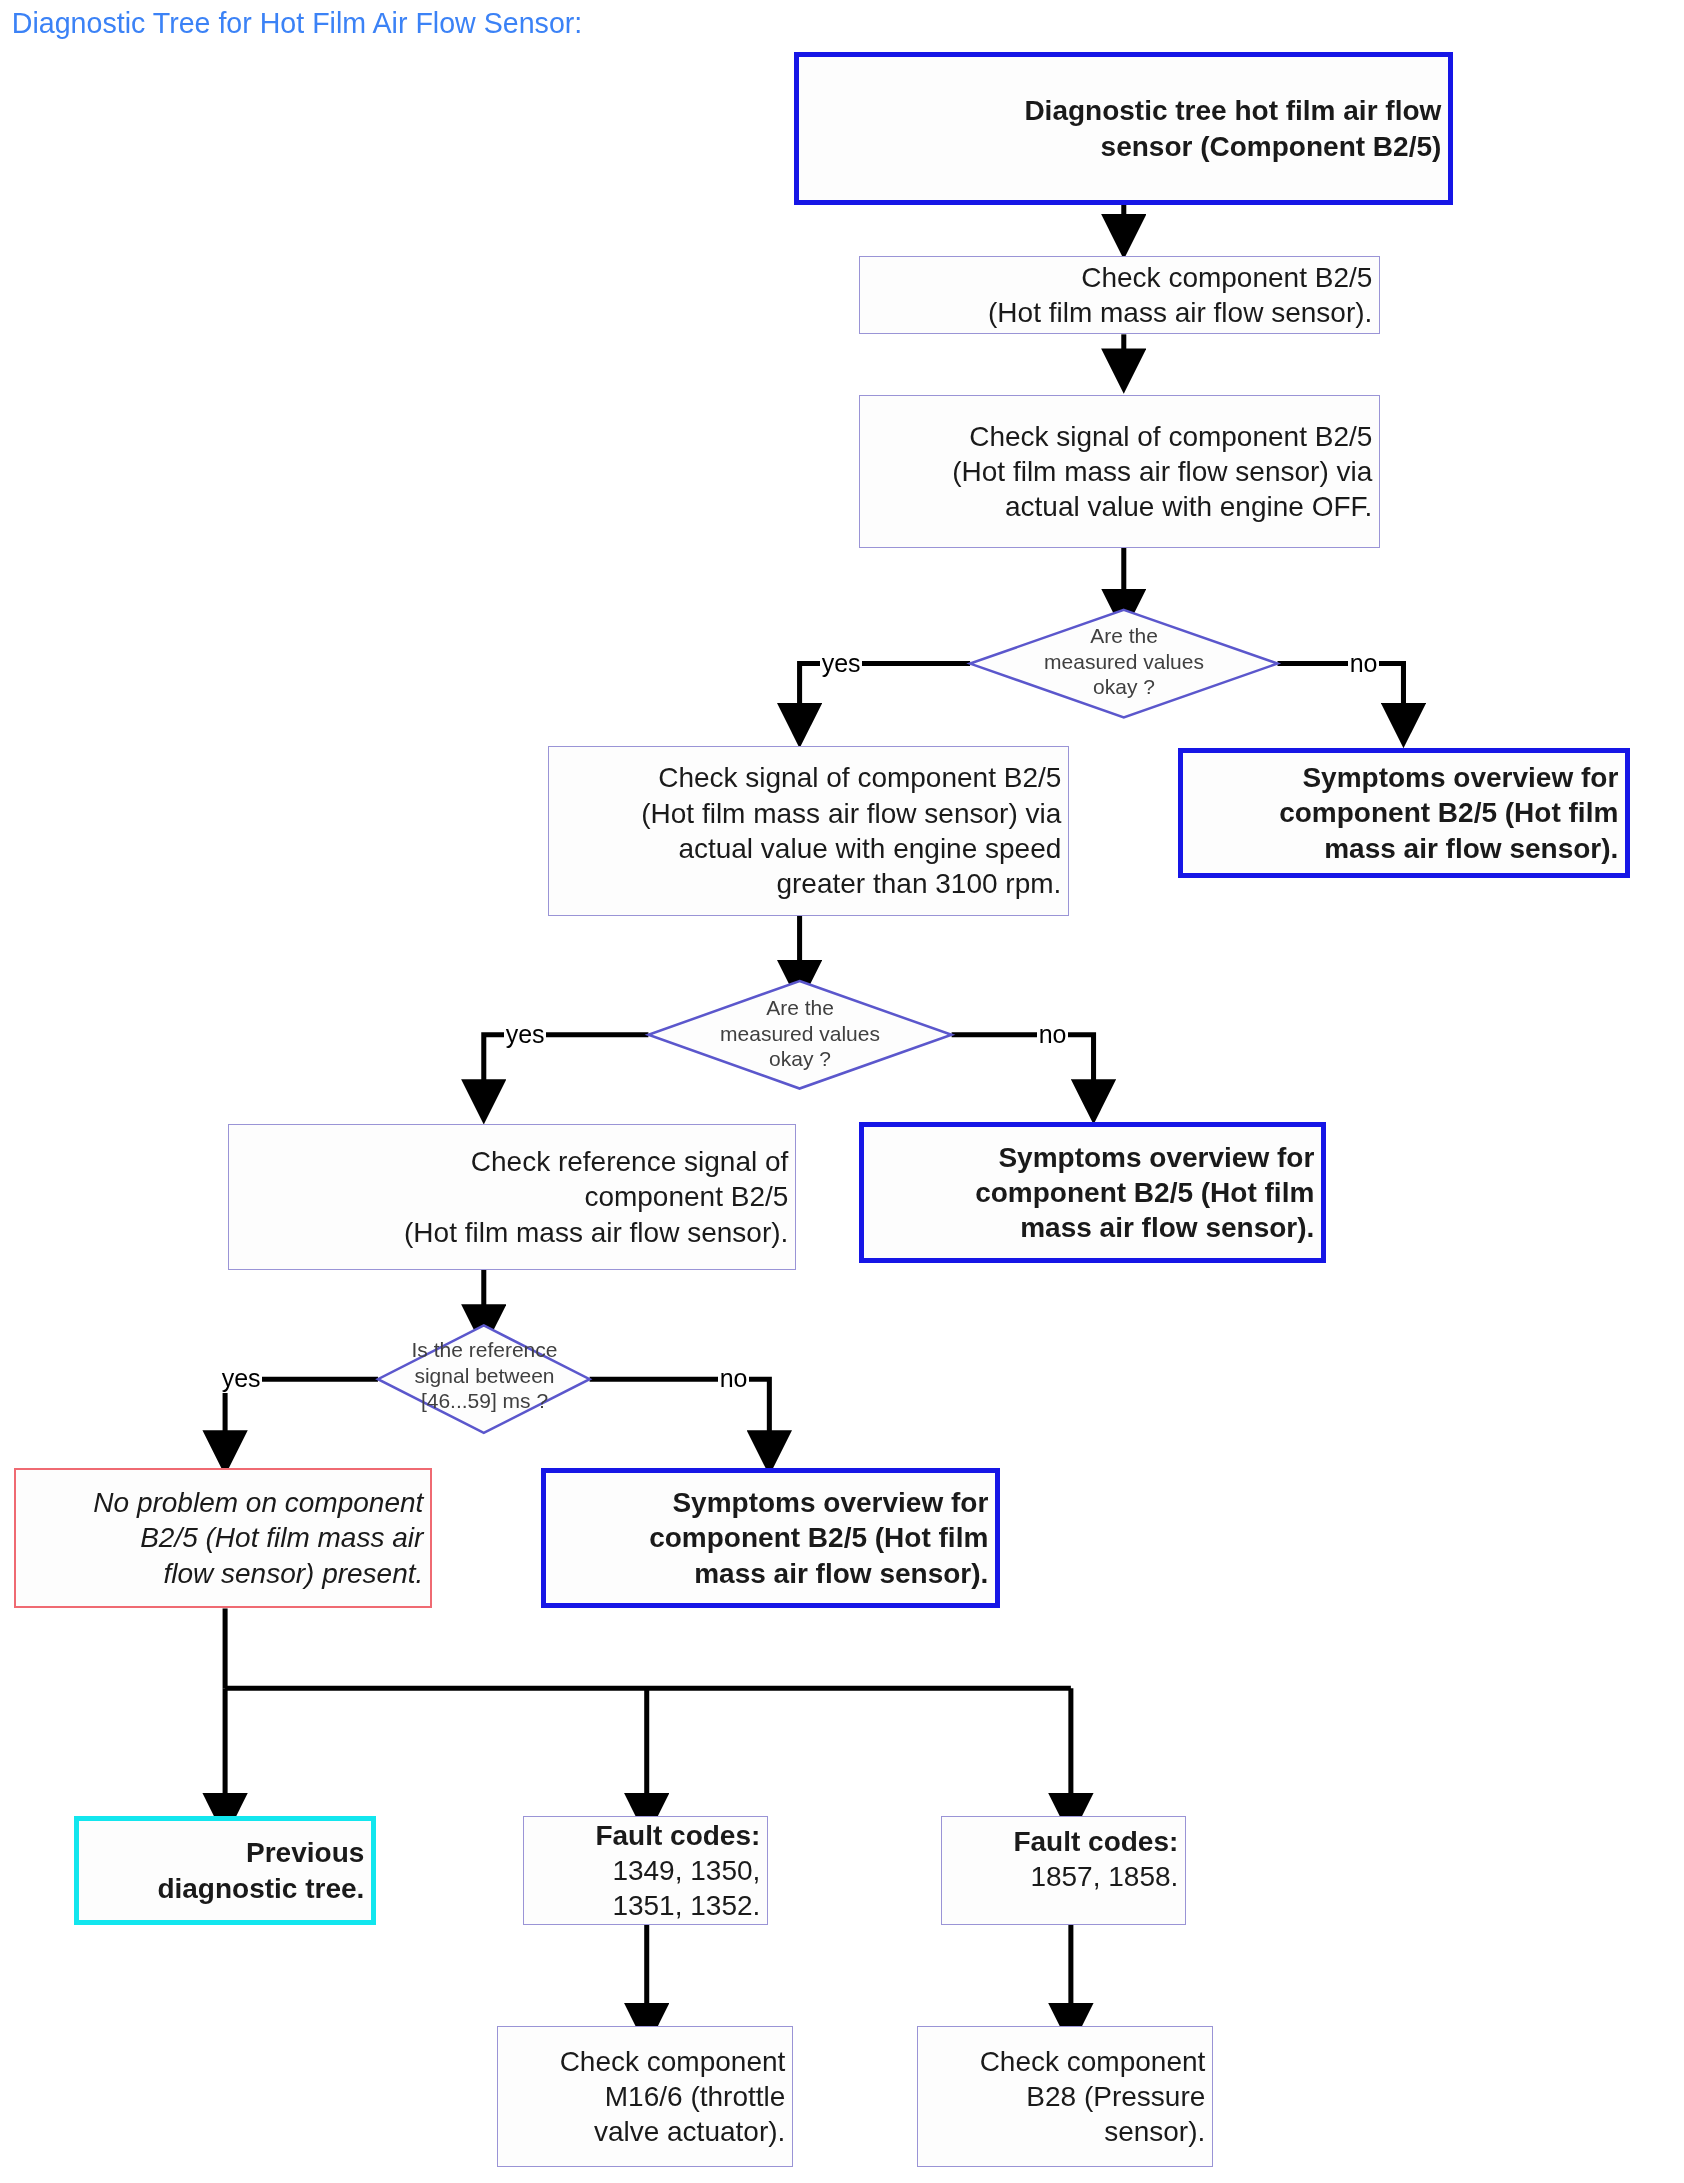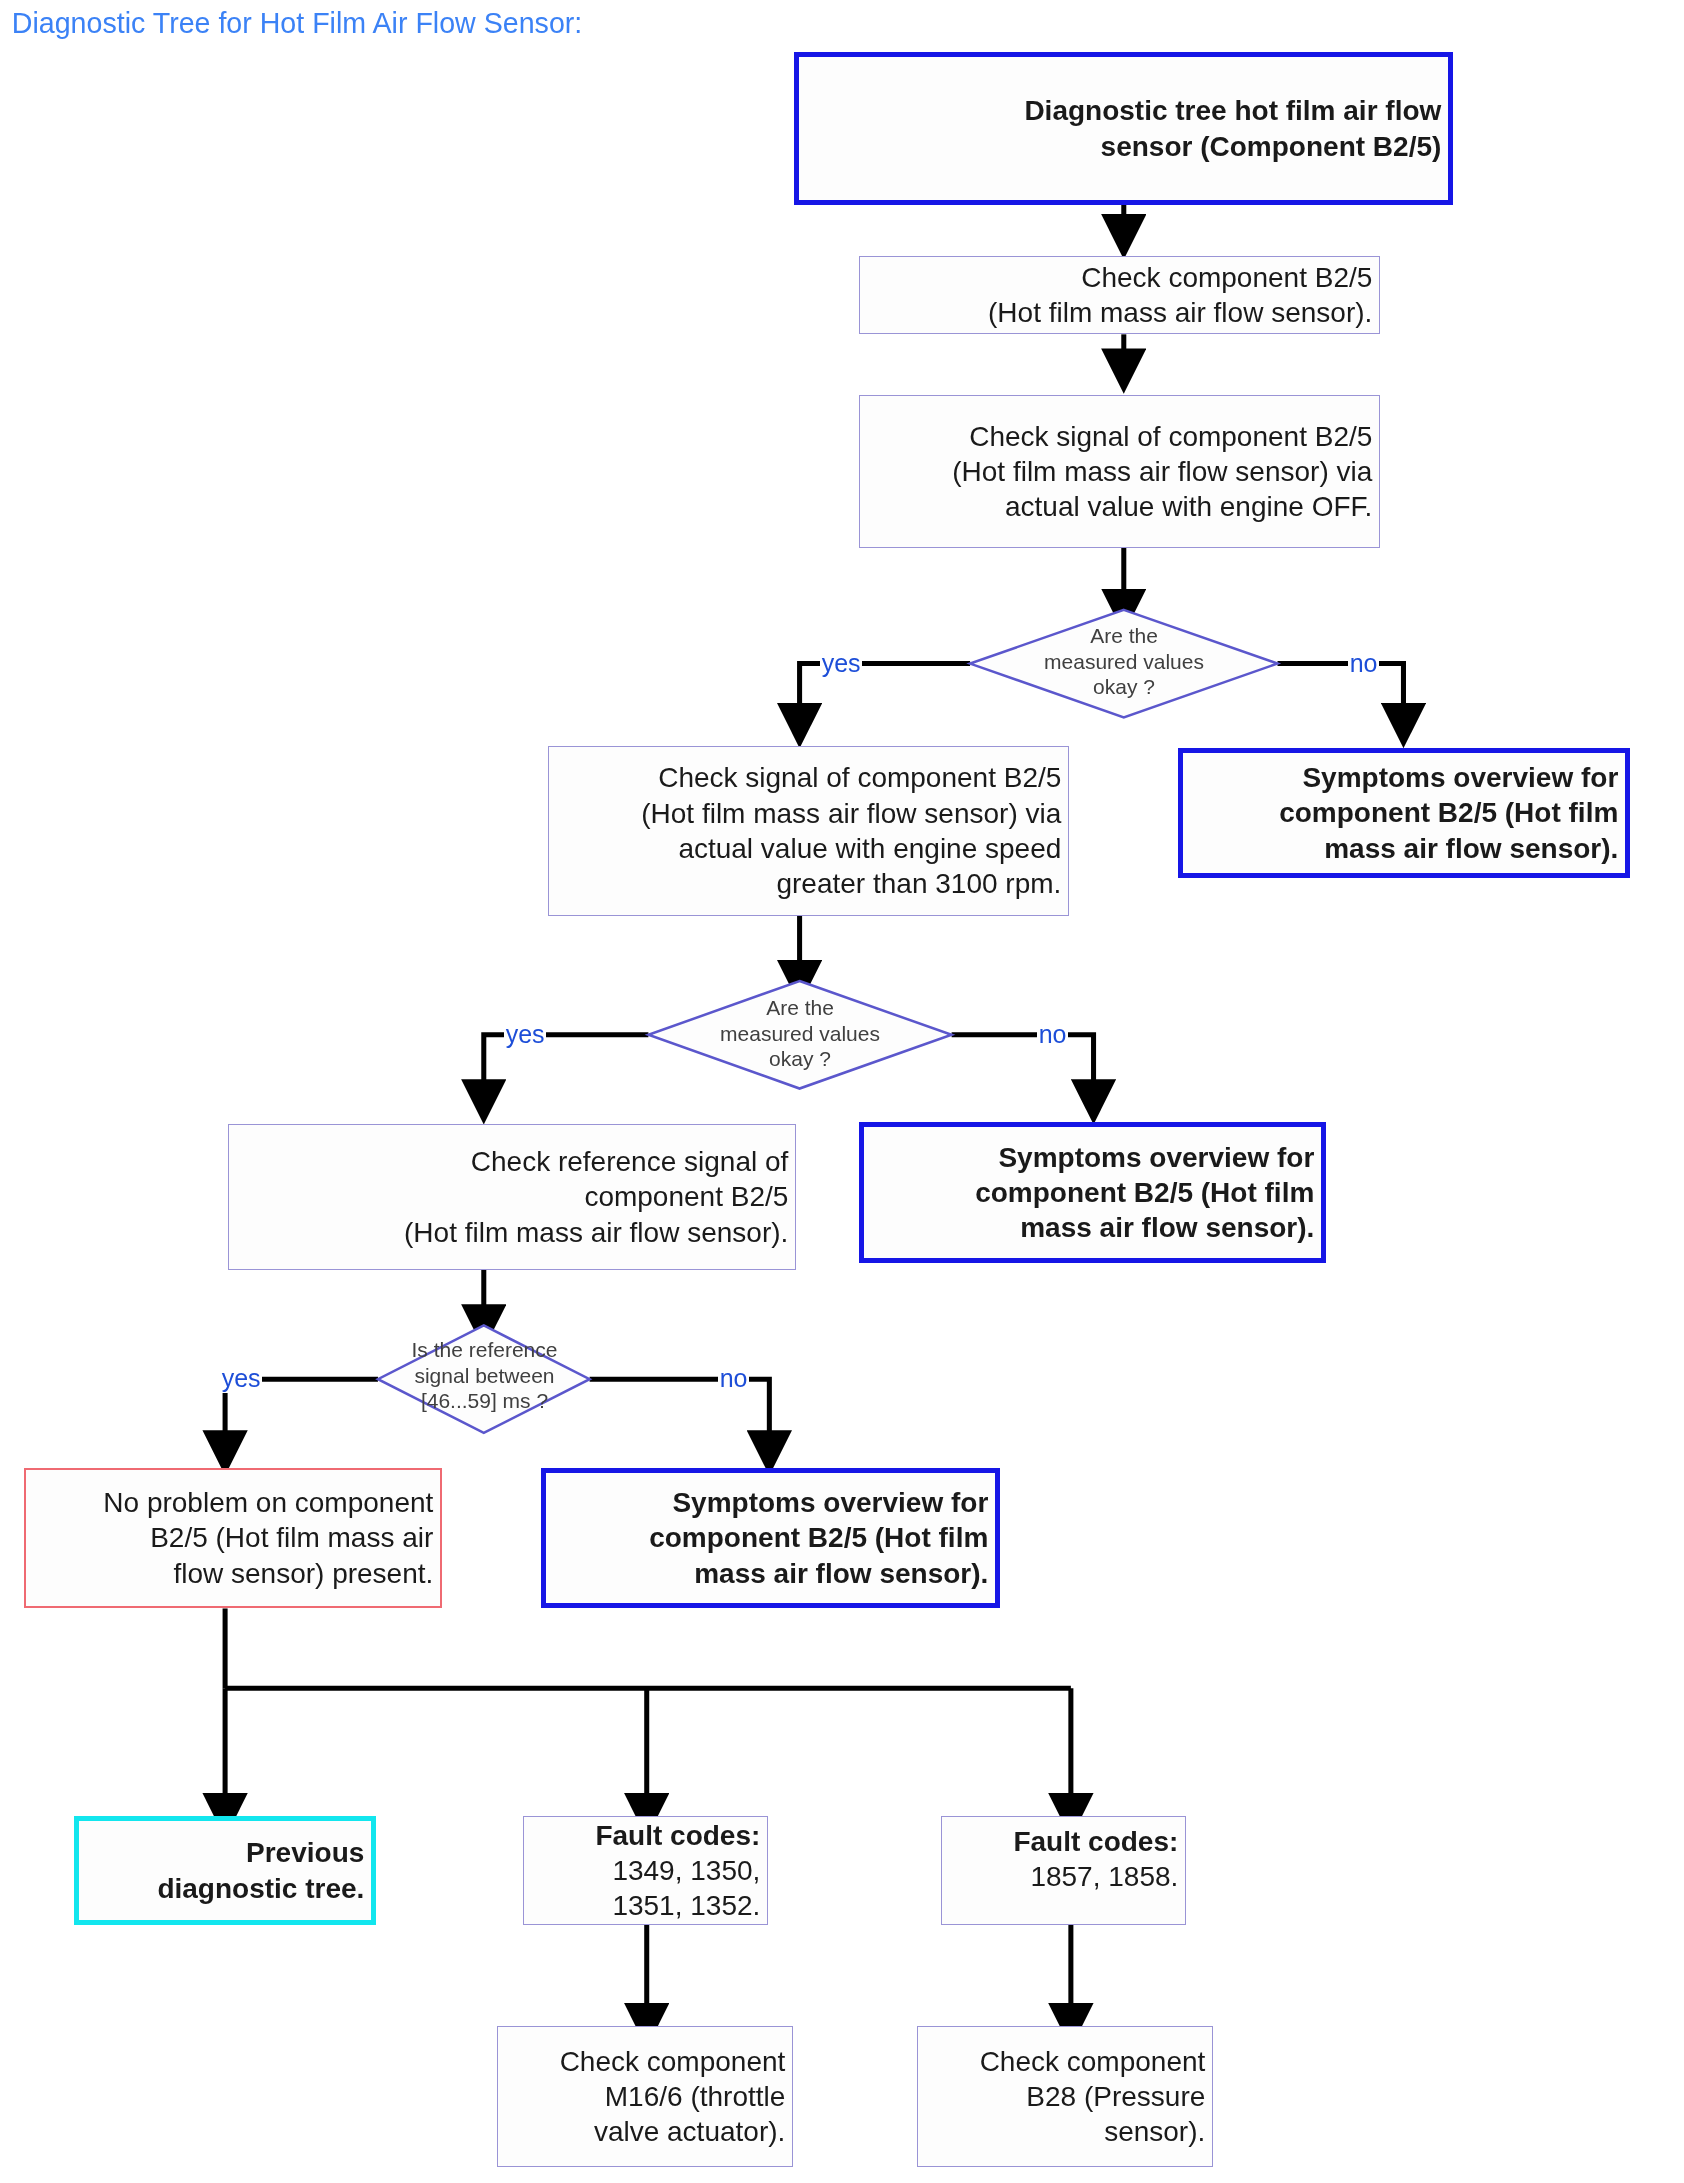--- a/index.html
+++ b/index.html
@@ -70,21 +70,21 @@
     position: absolute;
     text-align: center;
     color: #404040;
     font-size: 21px;
     line-height: 1.22;
     pointer-events: none;
   }
   .edge-label {
     position: absolute;
     font-size: 25px;
-    color: #1d4ed8;
+    color: #000000;
     background: #ffffff;
     padding: 0 1.7px;
     white-space: nowrap;
   }
 </style>
 </head>
 <body>
 
 <div id="page">
 
@@ -211,21 +211,21 @@
   </div>
 
   <div class="diamond-label" style="left:376px; top:1337px; width:217px;">
     <div>Is the reference</div>
     <div>signal between</div>
     <div>[46...59] ms ?</div>
   </div>
   <div class="edge-label" style="left:220px; top:1364px;">yes</div>
   <div class="edge-label" style="left:718px; top:1364px;">no</div>
 
-  <div class="node thin-red" style="left:24px; top:1468px; width:418px; height:140px;">
+  <div class="node thin-red" style="left:14px; top:1468px; width:418px; height:140px;font-style:italic;">
     <div class="txt">
       <div>No problem on component</div>
       <div>B2/5 (Hot film mass air</div>
       <div>flow sensor) present.</div>
     </div>
   </div>
 
   <div class="node thick-blue" style="left:541px; top:1468px; width:459px; height:140px;">
     <div class="txt">
       <div>Symptoms overview for</div>

